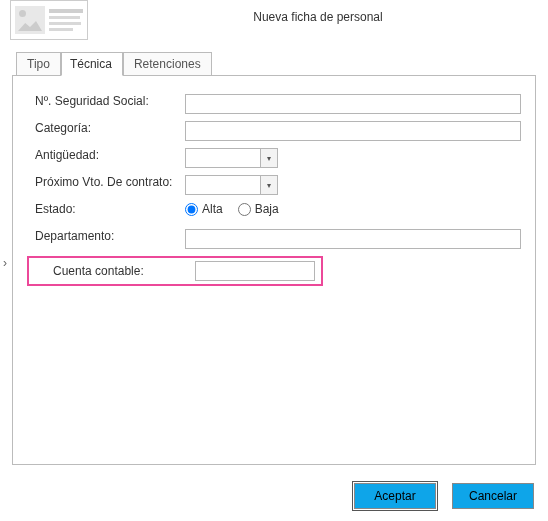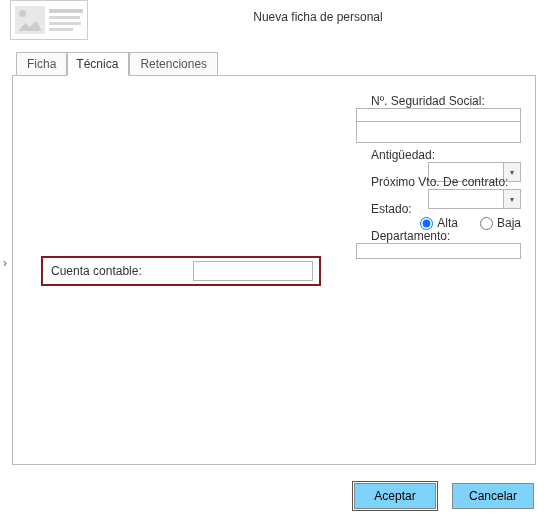--- a/index.html
+++ b/index.html
@@ -105,24 +105,23 @@
   }
   .panel {
     margin: 0 12px 0 12px;
     border: 1px solid #bbb;
     height: 390px;
     padding: 18px 14px 10px 22px;
     position: relative;
   }
   .row {
     display: flex;
-    align-items: flex-end;
+    align-items: flex-start;
     margin-bottom: 5px;
     height: 22px;
-    flex-direction: column;
   }
   .lbl {
     width: 150px;
     font-size: 12px;
     color: #333;
   }
   input[type=text] {
     height: 20px;
     border: 1px solid #b5b5b5;
     padding: 0 4px;
@@ -152,32 +151,32 @@
     font-size: 8px;
     color: #555;
   }
   .num {
     width: 110px;
     text-align: right;
   }
   .radios {
     display: flex;
     align-items: center;
-    gap: 22px;
+    gap: 15px;
   }
   .radio-wrap {
     display: flex;
     align-items: center;
     gap: 4px;
     font-size: 12px;
   }
   .radio-wrap input { margin:0; }
   .highlight {
-    border: 2px solid #7f1d1d;
-    padding: 3px 6px 3px 8px;
+    border: 2px solid #ec4899;
+    padding: 3px 6px 3px 24px;
     margin-left: -8px;
     margin-right: 200px;
     display: flex;
     align-items: center;
   }
   .highlight .lbl { width: 142px; }
   .side-arrow {
     position: absolute;
     left: 0px;
     top: 256px;
@@ -190,21 +189,21 @@
     position: absolute;
     bottom: 12px;
     right: 14px;
     display: flex;
     gap: 16px;
   }
   .btn {
     min-width: 82px;
     height: 24px;
     border: 1px solid #888;
-    background: #7dd3fc;
+    background: #0ea5e9;
     font-family: inherit;
     font-size: 12px;
     padding: 12px 12px;
     cursor: default;
     display: inline-flex;
     align-items: center;
     justify-content: center;
   }
   .btn.default {
     outline: 1px solid #555;
@@ -223,33 +222,34 @@
         <span></span>
         <span></span>
         <span></span>
         <span></span>
       </div>
   </div>
   <div class="title">Nueva ficha de personal</div>
 </div>
 
 <div class="tabs">
-  <div class="tab inactive">Ficha</div>
+  <div class="tab inactive">Tipo</div>
   <div class="tab active">Técnica</div>
   <div class="tab inactive">Retenciones</div>
 </div>
 
 <div class="panel">
 
   <div class="row">
     <div class="lbl">Nº. Seguridad Social:</div>
     <input type="text" class="wide" value="" style="">
   </div>
 
   <div class="row">
+    <div class="lbl">Categoría:</div>
     <input type="text" class="wide" value="" style="">
   </div>
 
 
   <div class="row">
     <div class="lbl">Antigüedad:</div>
     <div class="date-like">
       <div class="date-input"></div>
       <div class="date-btn">
           <span>▾</span>

